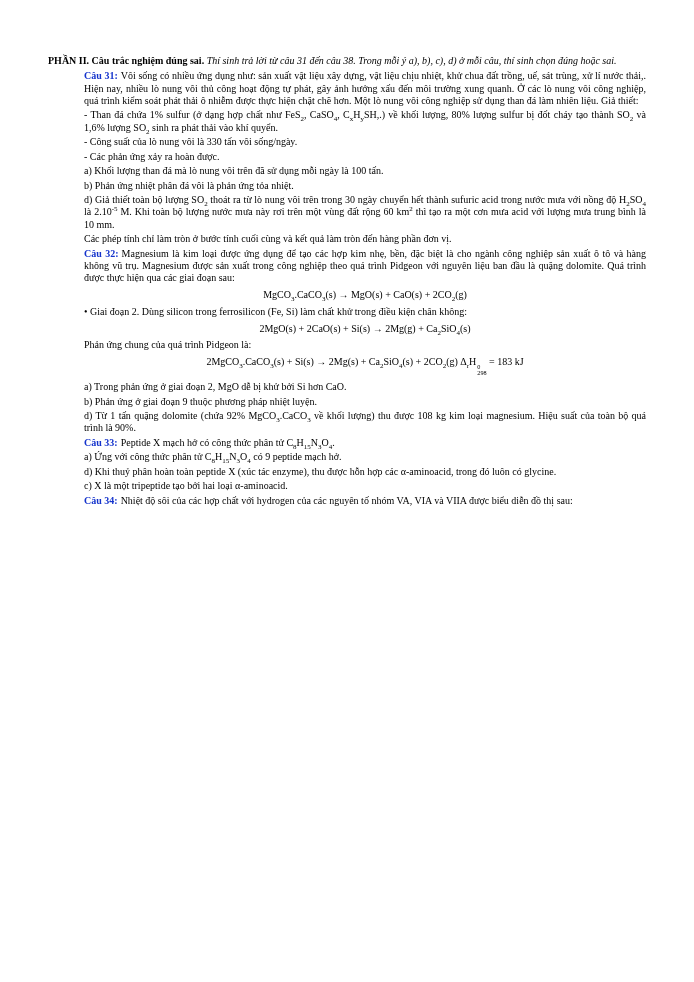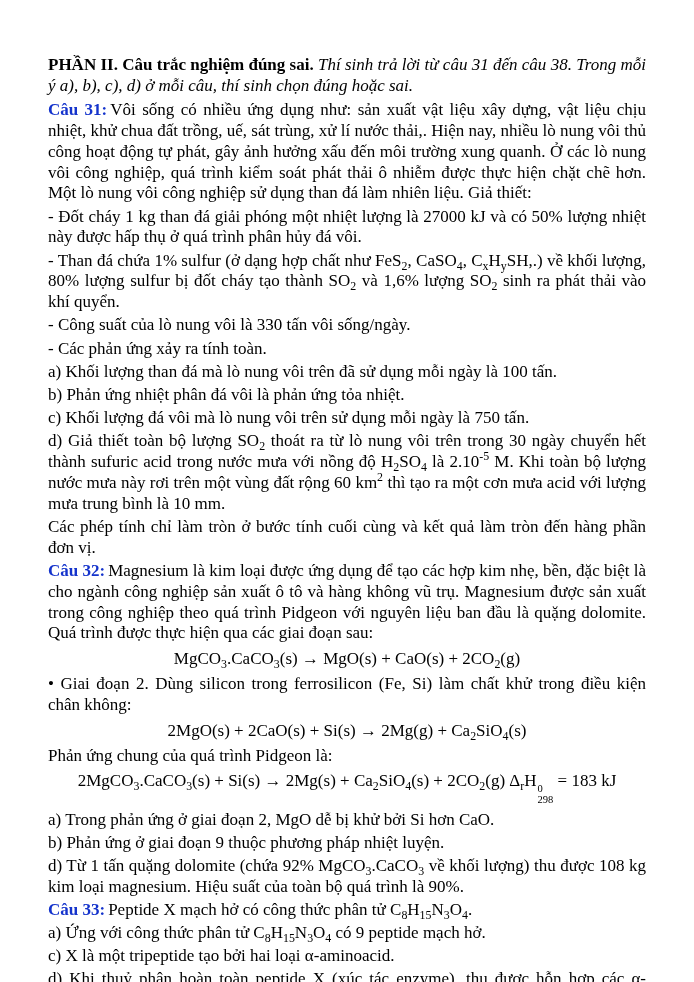--- a/index.html
+++ b/index.html
@@ -6,54 +6,52 @@
   * { margin:0; padding:0; box-sizing:border-box; }
   html,body { background:#ffffff; }
   body {
     width:694px; height:982px; overflow:hidden;
     font-family:"Liberation Serif","DejaVu Serif",serif;
     color:#000; 
   }
   .page {
     width:694px; height:814px;
     padding:55px 48px 20px 48px;
-    font-size:17px; line-height:1.23;
+    font-size:10px; line-height:1.23;
   }
   p { text-align:justify; margin:0 0 2.2px 0; }
   .hdr { margin-bottom:3px; }
   .hdr b { font-weight:bold; }
   .hdr i { font-style:italic; }
-  .question { margin-top:1px; }
+  .question { margin-top:1px;margin-left:36px; }
   .qlabel { color:var(--question_label_color,#1433cc); font-weight:bold; margin-right:3px; }
   .eq { text-align:center; margin:4.5px 0; }
   sub, sup { font-size:0.70em; line-height:0; }
   .stk { display:inline-flex; flex-direction:column; align-items:flex-start;
          font-size:0.62em; line-height:1.05; vertical-align:-0.55em; margin-left:1px; }
 </style>
 </head>
 <body>
 
 <div class="page">
 
   <p class="hdr">
     <b>PHẦN II. Câu trắc nghiệm đúng sai.</b>
     <i>Thí sinh trả lời từ câu 31 đến câu 38. Trong mỗi ý a), b), c), d) ở mỗi câu, thí sinh chọn đúng hoặc sai.</i>
   </p>
 
   <div class="question">
     <p>
       <b class="qlabel">Câu 31:</b><span>Vôi sống có nhiều ứng dụng như: sản xuất vật liệu xây dựng, vật liệu chịu nhiệt, khử chua đất trồng, uế, sát trùng, xử lí nước thải,. Hiện nay, nhiều lò nung vôi thủ công hoạt động tự phát, gây ảnh hưởng xấu đến môi trường xung quanh. Ở các lò nung vôi công nghiệp, quá trình kiểm soát phát thải ô nhiễm được thực hiện chặt chẽ hơn. Một lò nung vôi công nghiệp sử dụng than đá làm nhiên liệu. Giả thiết:</span>
     </p>
-    <p>- Đốt cháy 1 kg than đá giải phóng một nhiệt lượng là 27000 kJ và có 50% lượng nhiệt này được hấp thụ ở quá trình phân hủy đá vôi.</p>
     <p>- Than đá chứa 1% sulfur (ở dạng hợp chất như FeS<sub>2</sub>, CaSO<sub>4</sub>, C<sub>x</sub>H<sub>y</sub>SH,.) về khối lượng, 80% lượng sulfur bị đốt cháy tạo thành SO<sub>2</sub> và 1,6% lượng SO<sub>2</sub> sinh ra phát thải vào khí quyển.</p>
     <p>- Công suất của lò nung vôi là 330 tấn vôi sống/ngày.</p>
-    <p>- Các phản ứng xảy ra tính toàn.</p>
+    <p>- Các phản ứng xảy ra hoàn được.</p>
     <p>a) Khối lượng than đá mà lò nung vôi trên đã sử dụng mỗi ngày là 100 tấn.</p>
     <p>b) Phản ứng nhiệt phân đá vôi là phản ứng tỏa nhiệt.</p>
-    <p>c) Khối lượng đá vôi mà lò nung vôi trên sử dụng mỗi ngày là 750 tấn.</p>
     <p>d) Giả thiết toàn bộ lượng SO<sub>2</sub> thoát ra từ lò nung vôi trên trong 30 ngày chuyển hết thành sufuric acid trong nước mưa với nồng độ H<sub>2</sub>SO<sub>4</sub> là 2.10<sup>-5</sup> M. Khi toàn bộ lượng nước mưa này rơi trên một vùng đất rộng 60 km<sup>2</sup> thì tạo ra một cơn mưa acid với lượng mưa trung bình là 10 mm.</p>
     <p>Các phép tính chỉ làm tròn ở bước tính cuối cùng và kết quả làm tròn đến hàng phần đơn vị.</p>
   </div>
 
   <div class="question">
     <p>
       <b class="qlabel">Câu 32:</b><span>Magnesium là kim loại được ứng dụng để tạo các hợp kim nhẹ, bền, đặc biệt là cho ngành công nghiệp sản xuất ô tô và hàng không vũ trụ. Magnesium được sản xuất trong công nghiệp theo quá trình Pidgeon với nguyên liệu ban đầu là quặng dolomite. Quá trình được thực hiện qua các giai đoạn sau:</span>
     </p>
     <p class="eq">MgCO<sub>3</sub>.CaCO<sub>3</sub>(s) → MgO(s) + CaO(s) + 2CO<sub>2</sub>(g)</p>
     <p>• Giai đoạn 2. Dùng silicon trong ferrosilicon (Fe, Si) làm chất khử trong điều kiện chân không:</p>
@@ -66,22 +64,22 @@
     <p>a) Trong phản ứng ở giai đoạn 2, MgO dễ bị khử bởi Si hơn CaO.</p>
     <p>b) Phản ứng ở giai đoạn 9 thuộc phương pháp nhiệt luyện.</p>
     <p>d) Từ 1 tấn quặng dolomite (chứa 92% MgCO<sub>3</sub>.CaCO<sub>3</sub> về khối lượng) thu được 108 kg kim loại magnesium. Hiệu suất của toàn bộ quá trình là 90%.</p>
   </div>
 
   <div class="question">
     <p>
       <b class="qlabel">Câu 33:</b><span>Peptide X mạch hở có công thức phân tử C<sub>8</sub>H<sub>15</sub>N<sub>3</sub>O<sub>4</sub>.</span>
     </p>
     <p>a) Ứng với công thức phân tử C<sub>8</sub>H<sub>15</sub>N<sub>3</sub>O<sub>4</sub> có 9 peptide mạch hở.</p>
+    <p>d) Khi thuỷ phân hoàn toàn peptide X (xúc tác enzyme), thu được hỗn hợp các α-aminoacid, trong đó luôn có glycine.</p>
     <p>c) X là một tripeptide tạo bởi hai loại α-aminoacid.</p>
-    <p>d) Khi thuỷ phân hoàn toàn peptide X (xúc tác enzyme), thu được hỗn hợp các α-aminoacid, trong đó luôn có glycine.</p>
   </div>
 
   <div class="question">
     <p>
       <b class="qlabel">Câu 34:</b><span>Nhiệt độ sôi của các hợp chất với hydrogen của các nguyên tố nhóm VA, VIA và VIIA được biểu diễn đồ thị sau:</span>
     </p>
   </div>
 
 </div>
 

